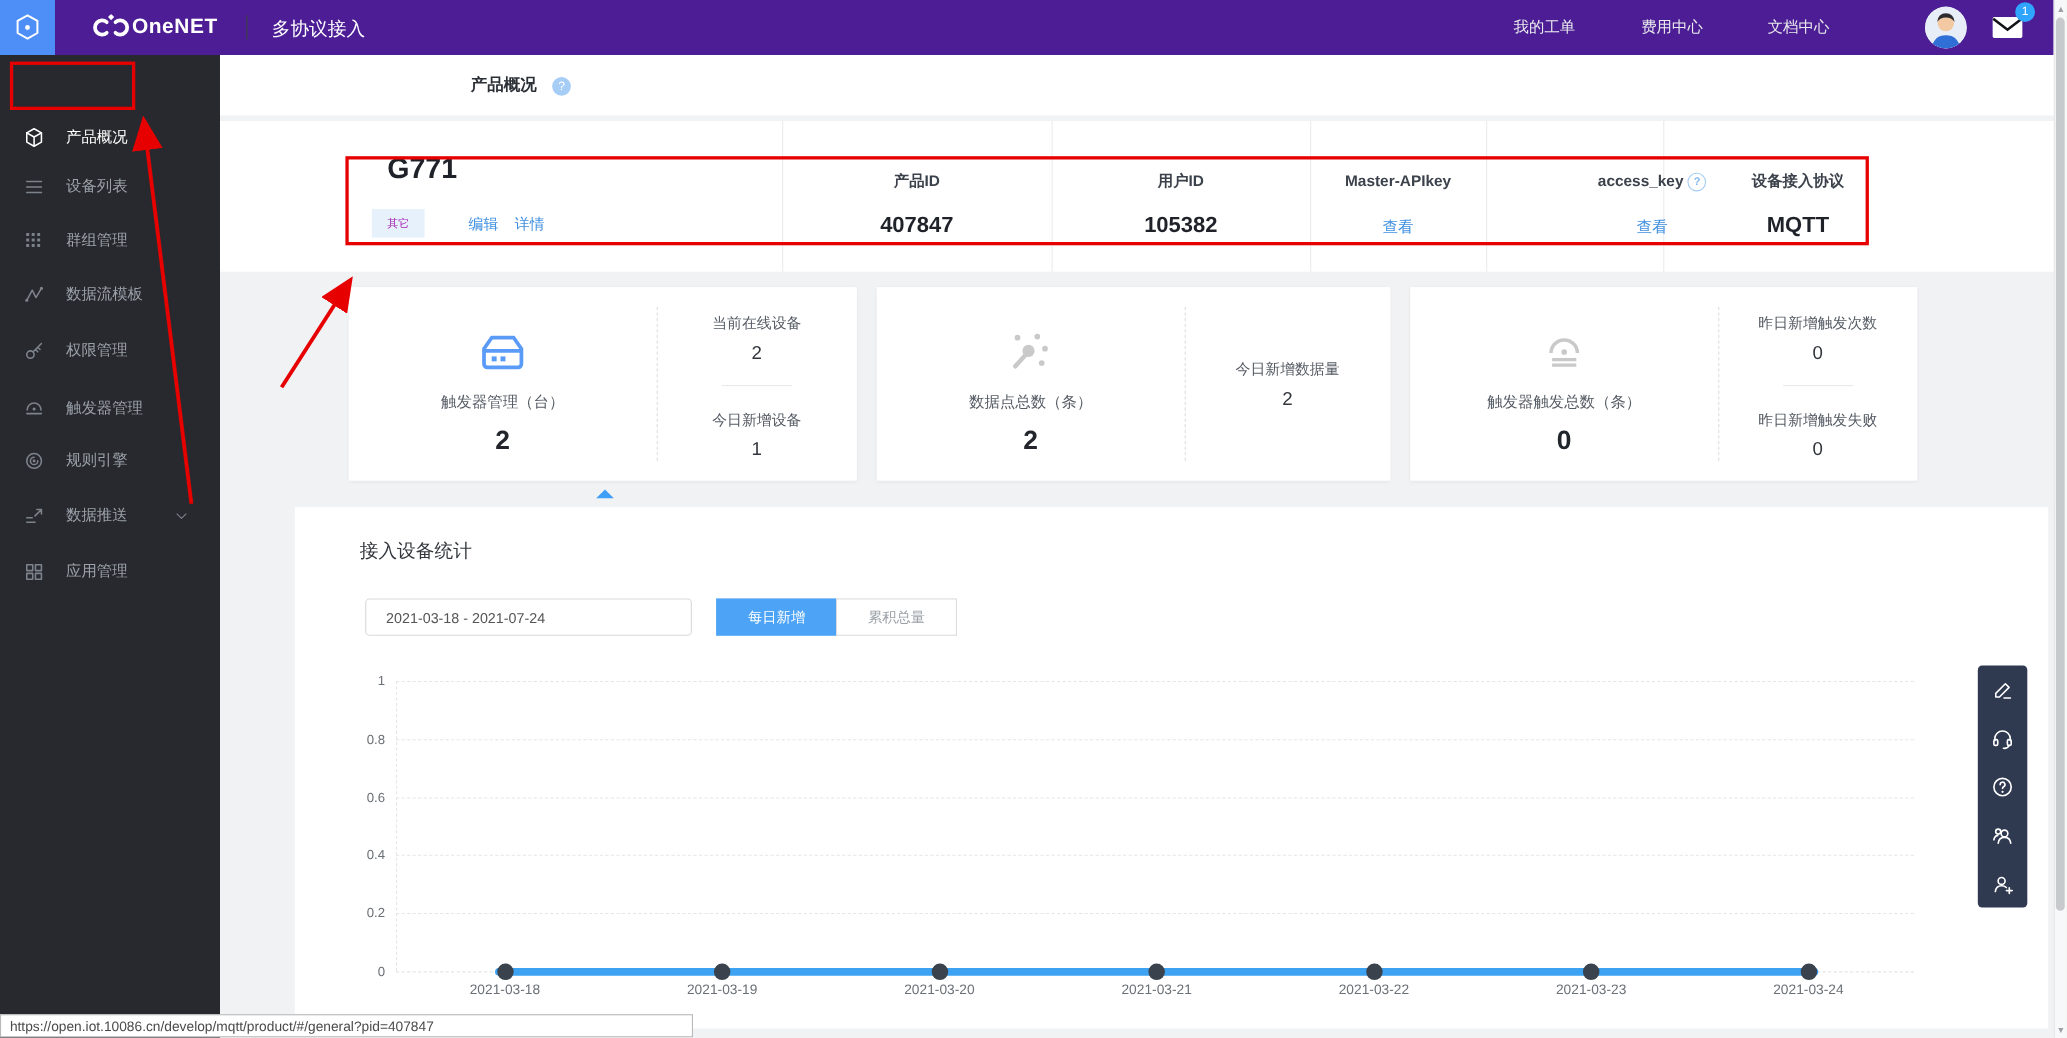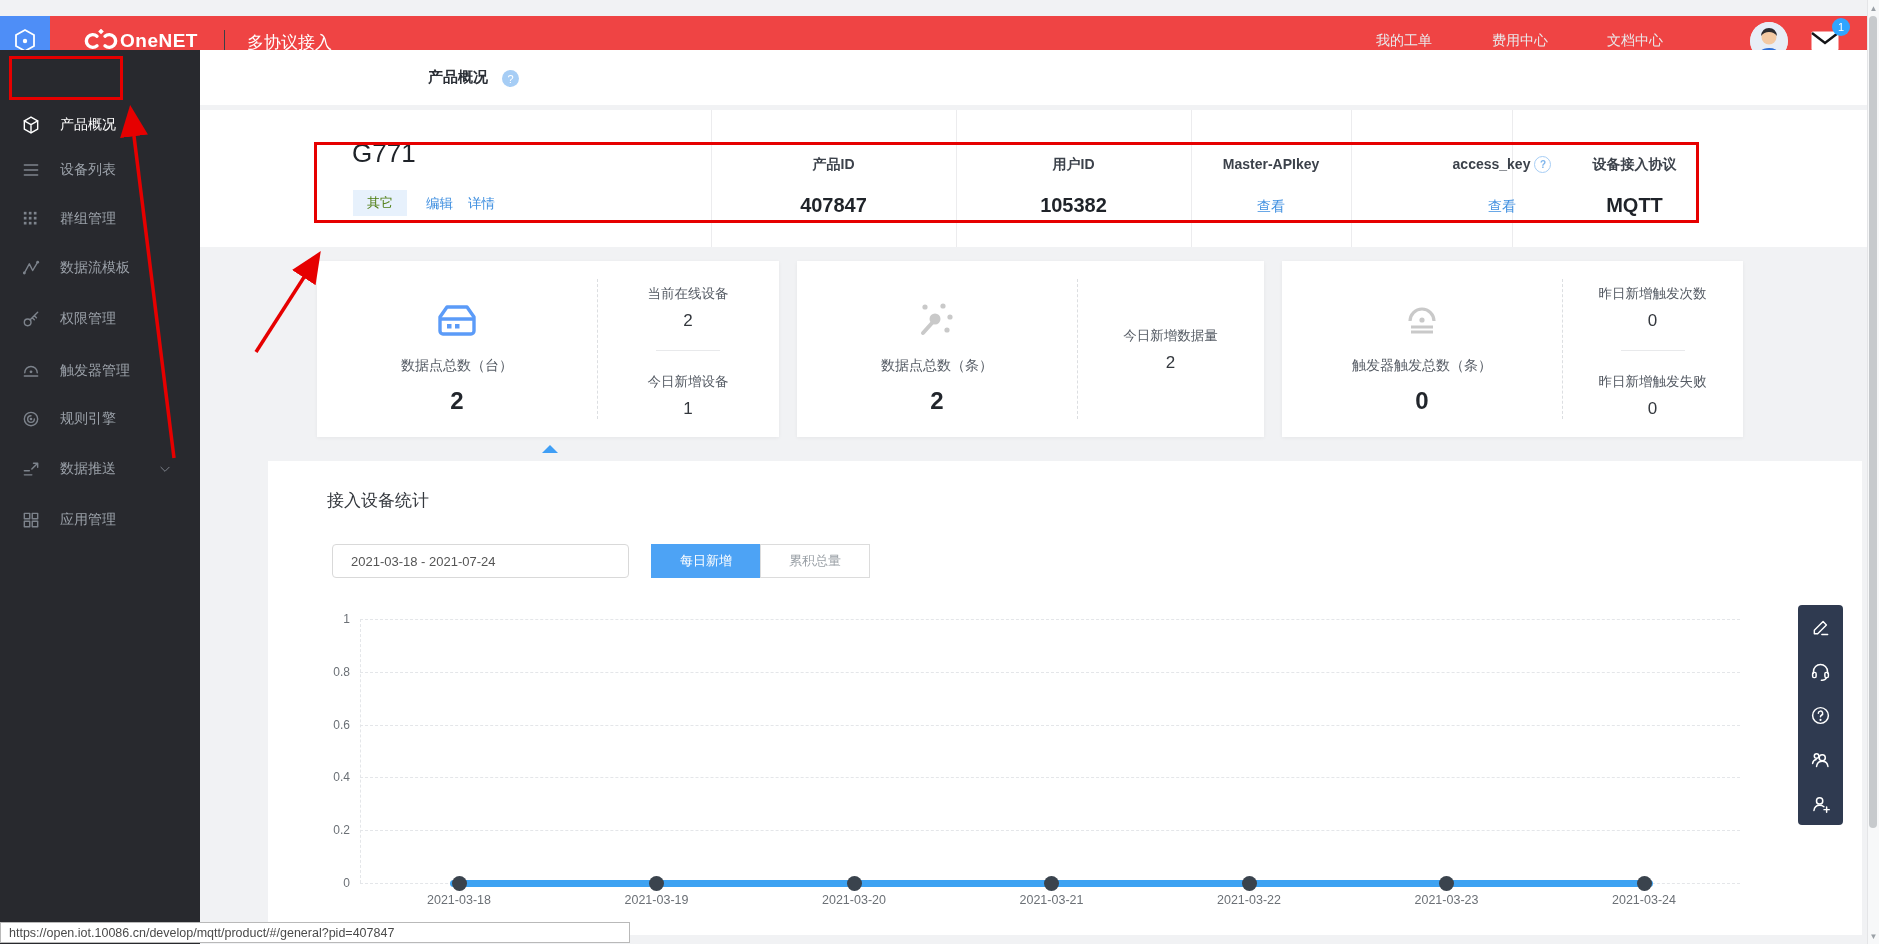--- a/index.html
+++ b/index.html
@@ -1,19 +1,19 @@
 <!DOCTYPE html>
 <html><head>
 <meta charset="utf-8">
 <style>
   html,body{margin:0;padding:0;background:#dfe1e5;font-family:"Liberation Sans","DejaVu Sans",sans-serif;}
   #app{position:relative;width:1879px;height:944px;overflow:hidden;background:#f1f2f4;}
   .abs{position:absolute;}
   
-  .topbar{left:0;top:0;width:1867px;height:50px;background:#ef4444;margin-top:16px;}
+  .topbar{left:0;top:0;width:1867px;height:50px;background:#4c1d95;}
   .logo-square{left:0;top:0;width:50px;height:50px;background:#4e8ef7;display:flex;align-items:center;justify-content:center;}
   .logo-mark{left:84px;top:13px;}
   .logo-text{left:120px;top:14px;color:#fff;font-size:19px;font-weight:bold;letter-spacing:.5px;}
   .topbar-sep{left:224px;top:14px;width:1px;height:22px;background:#3c4046;}
   .app-title{left:247px;top:15px;color:#fff;font-size:17px;}
   .top-nav-item{top:16px;color:#e9eaec;font-size:14px;cursor:pointer;white-space:nowrap;}
   .avatar{left:1750px;top:6px;width:38px;height:38px;border-radius:50%;overflow:hidden;background:#e8eef7;}
   .mail{left:1810px;top:13px;width:30px;height:24px;}
   .mail-badge{left:1832px;top:2px;width:18px;height:18px;border-radius:50%;background:#30a5ff;color:#fff;font-size:11px;display:flex;align-items:center;justify-content:center;}
   
@@ -27,22 +27,22 @@
   .side-item .s-label{position:absolute;left:60px;white-space:nowrap;}
   .side-item.active{color:#ffffff;}
   .side-item.active .s-icon{color:#ffffff;}
   .side-chev{position:absolute;left:158px;top:15px;width:14px;height:14px;color:#7d838c;}
   
   .page-header{left:200px;top:50px;width:1667px;height:55px;background:#fff;}
   .page-title{left:228px;top:18px;font-size:15px;font-weight:bold;color:#2b2f36;}
   .help-dot{width:17px;height:17px;border-radius:50%;background:#a6cdf5;color:#fff;font-size:11px;display:flex;align-items:center;justify-content:center;}
   .info-band{left:200px;top:110px;width:1667px;height:137px;background:#fff;}
   .band-div{position:absolute;top:0;width:1px;height:137px;background:#ececee;}
-  .prod-name{left:152px;top:28px;font-size:26px;font-weight:normal;color:#1f2329;}
-  .prod-tag{left:153px;top:80px;height:26px;padding:0 14px;background:#e7f1fc;color:#4d7c0f;font-size:13px;display:flex;align-items:center;}
+  .prod-name{left:152px;top:28px;font-size:26px;font-weight:bold;color:#1f2329;}
+  .prod-tag{left:138px;top:80px;height:26px;padding:0 14px;background:#e7f1fc;color:#a21caf;font-size:10px;display:flex;align-items:center;}
   .prod-link{top:85px;color:#3f8fe0;font-size:13.5px;cursor:pointer;}
   .field{position:absolute;top:0;height:137px;}
   .field .f-label{position:absolute;top:46px;width:100%;text-align:center;font-size:14px;color:#3c424b;font-weight:bold;white-space:nowrap;}
   .field .f-value{position:absolute;top:84px;width:100%;text-align:center;font-size:20px;font-weight:bold;color:#1f2329;}
   .field .f-link{position:absolute;top:88px;width:100%;text-align:center;font-size:14px;color:#3f8fe0;cursor:pointer;}
   .f-help{display:inline-flex;width:15px;height:15px;border-radius:50%;border:1px solid #a6cdf5;color:#7fb5ec;font-size:10px;align-items:center;justify-content:center;vertical-align:1px;margin-left:4px;}
   
   .card{position:absolute;top:261px;height:176px;background:#fff;box-shadow:0 1px 4px rgba(0,0,0,.05);}
   .card .c-divider{position:absolute;top:18px;bottom:18px;border-left:1px dashed #dcdee1;}
   .card .c-icon{position:absolute;width:48px;height:44px;}
@@ -264,21 +264,21 @@
   <div id="cards">
       <div class="abs card" style="left: 317px; width: 462px;">
         <div class="c-icon" style="left: 116px; top: 38px;">
           <svg width="48" height="44" viewBox="0 0 48 44">
             <path d="M14 8h20l7 10v14a3 3 0 0 1-3 3H10a3 3 0 0 1-3-3V18z" fill="none" stroke="#5b9bf8" stroke-width="3.4" stroke-linejoin="round"></path>
             <path d="M7 20h34" stroke="#5b9bf8" stroke-width="3.4"></path>
             <rect x="14" y="25" width="4.5" height="4.5" fill="#5b9bf8"></rect>
             <rect x="22" y="25" width="4.5" height="4.5" fill="#5b9bf8"></rect>
           </svg>
         </div>
-        <div class="c-label">数据点总数（台）</div>
+        <div class="c-label">触发器管理（台）</div>
         <div class="c-value">2</div>
         <div class="c-divider" style="left: 280px;"></div>
         <div class="side-stat" style="left: 280px; width: 182px; top: 24px;">
           <div class="ss-label">当前在线设备</div>
           <div class="ss-value">2</div>
         </div>
         <div class="side-stat" style="left: 280px; width: 182px; top: 112px;">
           <div class="ss-label">今日新增设备</div>
           <div class="ss-value">1</div>
         </div>

